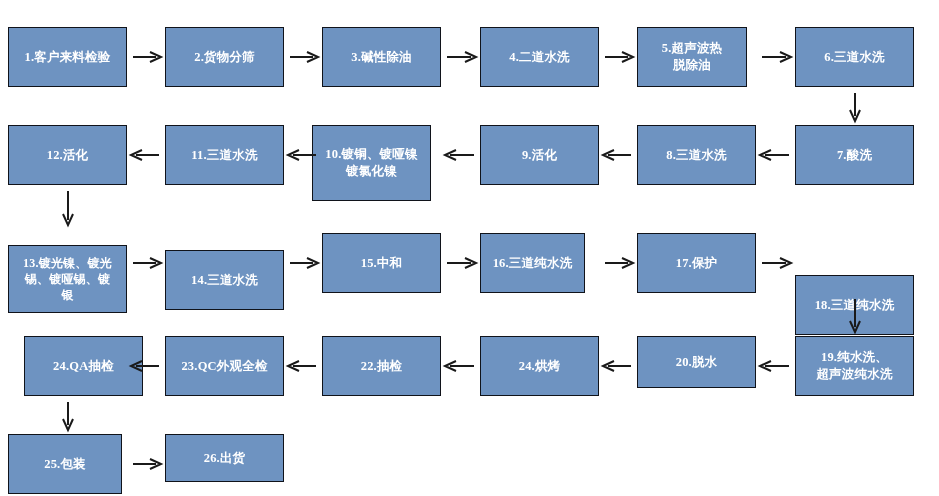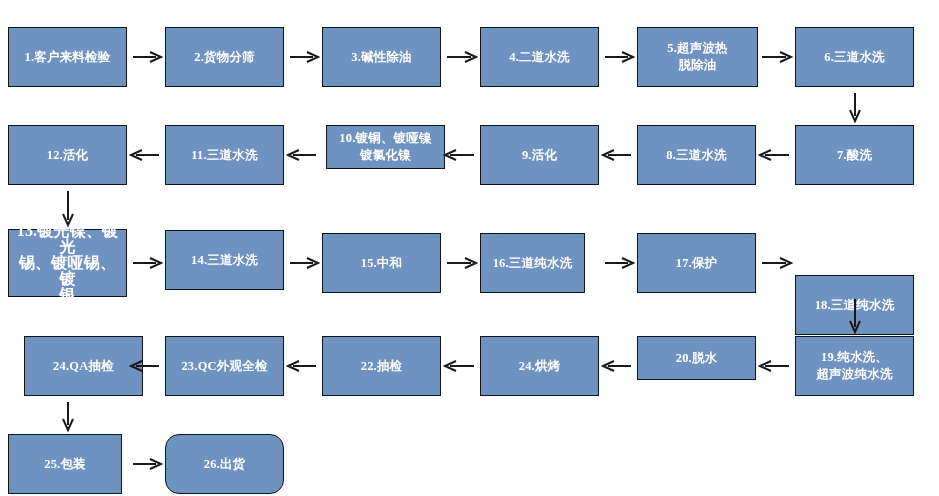--- a/index.html
+++ b/index.html
@@ -30,22 +30,23 @@
     text-align: center;
     font-weight: bold;
     font-size: 12.5px;
     line-height: 17px;
     letter-spacing: 0.2px;
     padding: 2px 4px;
     white-space: pre-line;
     word-break: break-word;
   }
   .node.small {
-    font-size: 16px;
+    font-size: 12px;
     line-height: 16px;
+    margin-top: 16px;
   }
   .arrow {
     position: absolute;
     pointer-events: none;
   }
   .arrow svg {
     display: block;
     overflow: visible;
   }
   .arrow svg line,
@@ -56,47 +57,47 @@
   }
 </style>
 </head>
 <body>
 
 <div id="canvas">
     <div class="node" style="left: 8px; top: 27px; width: 119px; height: 60px;">1.客户来料检验</div>
     <div class="node" style="left: 165px; top: 27px; width: 119px; height: 60px;">2.货物分筛</div>
     <div class="node" style="left: 322px; top: 27px; width: 119px; height: 60px;">3.碱性除油</div>
     <div class="node" style="left: 480px; top: 27px; width: 119px; height: 60px;">4.二道水洗</div>
-    <div class="node" style="left: 637px; top: 27px; width: 121px; height: 60px;">5.超声波热
+    <div class="node" style="left: 637px; top: 27px; width: 110px; height: 60px;">5.超声波热
 脱除油</div>
     <div class="node" style="left: 795px; top: 27px; width: 119px; height: 60px;">6.三道水洗</div>
     <div class="node" style="left: 795px; top: 125px; width: 119px; height: 60px;">7.酸洗</div>
     <div class="node" style="left: 637px; top: 125px; width: 119px; height: 60px;">8.三道水洗</div>
     <div class="node" style="left: 480px; top: 125px; width: 119px; height: 60px;">9.活化</div>
-    <div class="node" style="left: 326px; top: 125px; width: 119px; height: 44px;">10.镀铜、镀哑镍
+    <div class="node" style="left: 312px; top: 125px; width: 119px; height: 76px;">10.镀铜、镀哑镍
 镀氯化镍</div>
     <div class="node" style="left: 165px; top: 125px; width: 119px; height: 60px;">11.三道水洗</div>
     <div class="node" style="left: 8px; top: 125px; width: 119px; height: 60px;">12.活化</div>
     <div class="node small" style="left: 8px; top: 229px; width: 119px; height: 68px;">13.镀光镍、镀光
 锡、镀哑锡、镀
 银</div>
-    <div class="node" style="left: 165px; top: 230px; width: 119px; height: 60px; text-align: center;">14.三道水洗</div>
+    <div class="node" style="left: 165px; top: 250px; width: 119px; height: 60px; text-align: center;">14.三道水洗</div>
     <div class="node" style="left: 322px; top: 233px; width: 119px; height: 60px;">15.中和</div>
     <div class="node" style="left: 480px; top: 233px; width: 105px; height: 60px;">16.三道纯水洗</div>
     <div class="node" style="left: 637px; top: 233px; width: 119px; height: 60px;">17.保护</div>
     <div class="node" style="left: 795px; top: 233px; width: 119px; height: 60px; margin-top: 42px;">18.三道纯水洗</div>
     <div class="node" style="left: 795px; top: 336px; width: 119px; height: 60px;">19.纯水洗、
 超声波纯水洗</div>
-    <div class="node" style="left: 637px; top: 336px; width: 119px; height: 44px;">20.脱水</div>
+    <div class="node" style="left: 637px; top: 336px; width: 119px; height: 52px;">20.脱水</div>
     <div class="node" style="left: 480px; top: 336px; width: 119px; height: 60px;">24.烘烤</div>
     <div class="node" style="left: 322px; top: 336px; width: 119px; height: 60px;">22.抽检</div>
     <div class="node" style="left: 165px; top: 336px; width: 119px; height: 60px;">23.QC外观全检</div>
     <div class="node" style="left: 24px; top: 336px; width: 119px; height: 60px;">24.QA抽检</div>
     <div class="node" style="left: 8px; top: 434px; width: 114px; height: 60px;">25.包装</div>
-    <div class="node" style="left: 165px; top: 434px; width: 119px; height: 60px; border-radius: 14px;">26.出货</div>
+    <div class="node" style="left: 165px; top: 434px; width: 119px; height: 48px;">26.出货</div>
     <div class="arrow" style="left: 133px; top: 48px; width: 28px; height: 18px;">
       <svg width="28" height="18">
         <line x1="0" y1="9" x2="23" y2="9"></line>
         <polyline points="17,4 28,9 17,14"></polyline>
       </svg>
     </div>
     <div class="arrow" style="left: 290px; top: 48px; width: 28px; height: 18px;">
       <svg width="28" height="18">
         <line x1="0" y1="9" x2="23" y2="9"></line>
         <polyline points="17,4 28,9 17,14"></polyline>

